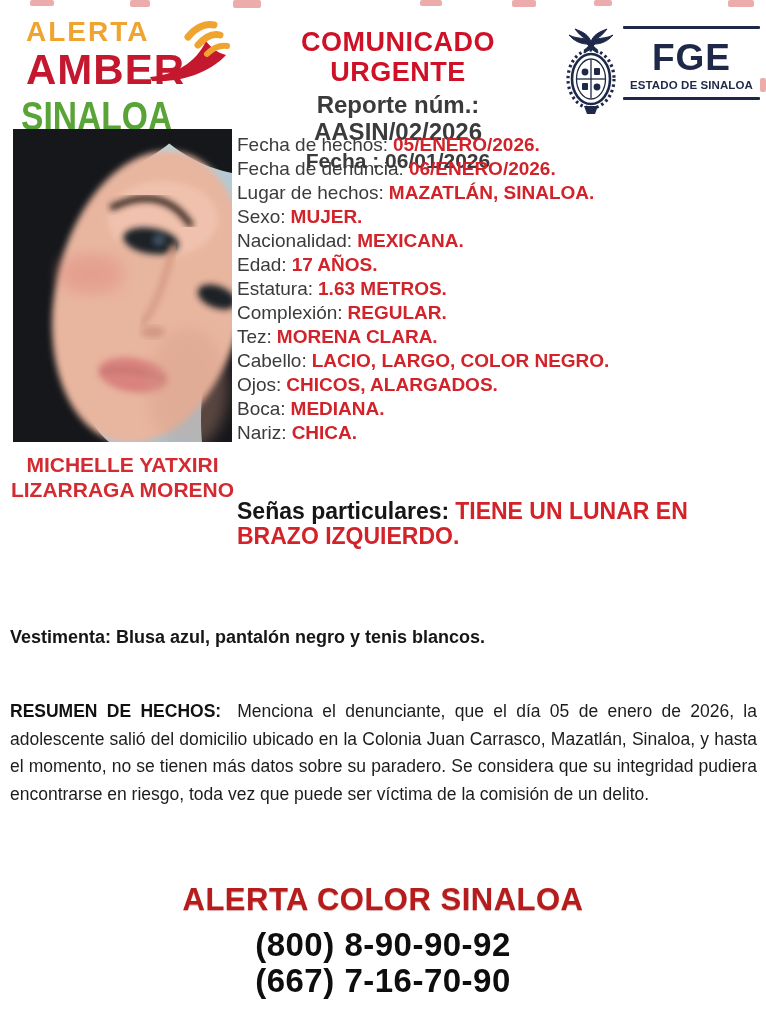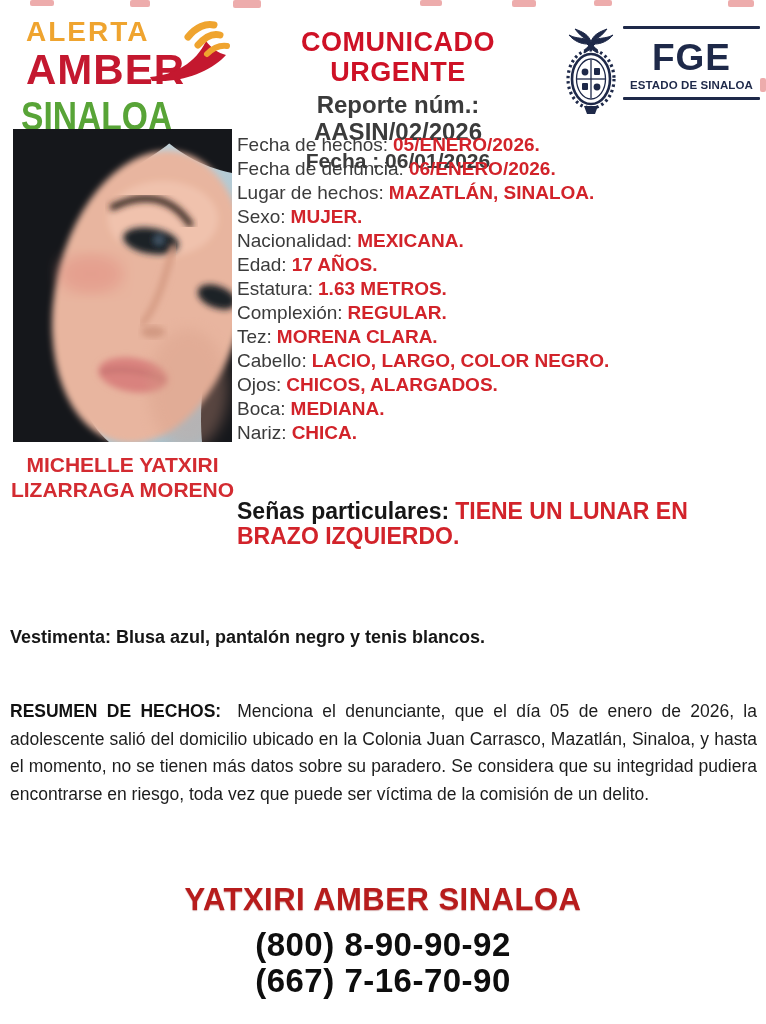--- a/index.html
+++ b/index.html
@@ -226,20 +226,20 @@
     <span class="senas-label">Señas particulares:</span><span class="senas-value">TIENE UN LUNAR EN BRAZO IZQUIERDO.</span>
   </div>
 
   <div class="vestimenta">Vestimenta: Blusa azul, pantalón negro y tenis blancos.</div>
 
   <div class="resumen">
     <span class="resumen-label">RESUMEN DE HECHOS:</span><span>Menciona el denunciante, que el día 05 de enero de 2026, la adolescente salió del domicilio ubicado en la Colonia Juan Carrasco, Mazatlán, Sinaloa, y hasta el momento, no se tienen más datos sobre su paradero. Se considera que su integridad pudiera encontrarse en riesgo, toda vez que puede ser víctima de la comisión de un delito.</span>
   </div>
 
   <div class="footer">
-    <div class="footer-title">YATXIRI AMBER SINALOA</div>
+    <div class="footer-title">ALERTA COLOR SINALOA</div>
     <div class="footer-phones">
       <div>(800) 8-90-90-92</div>
       <div>(667) 7-16-70-90</div>
     </div>
   </div>
 
 </div>
 
 </body></html>

